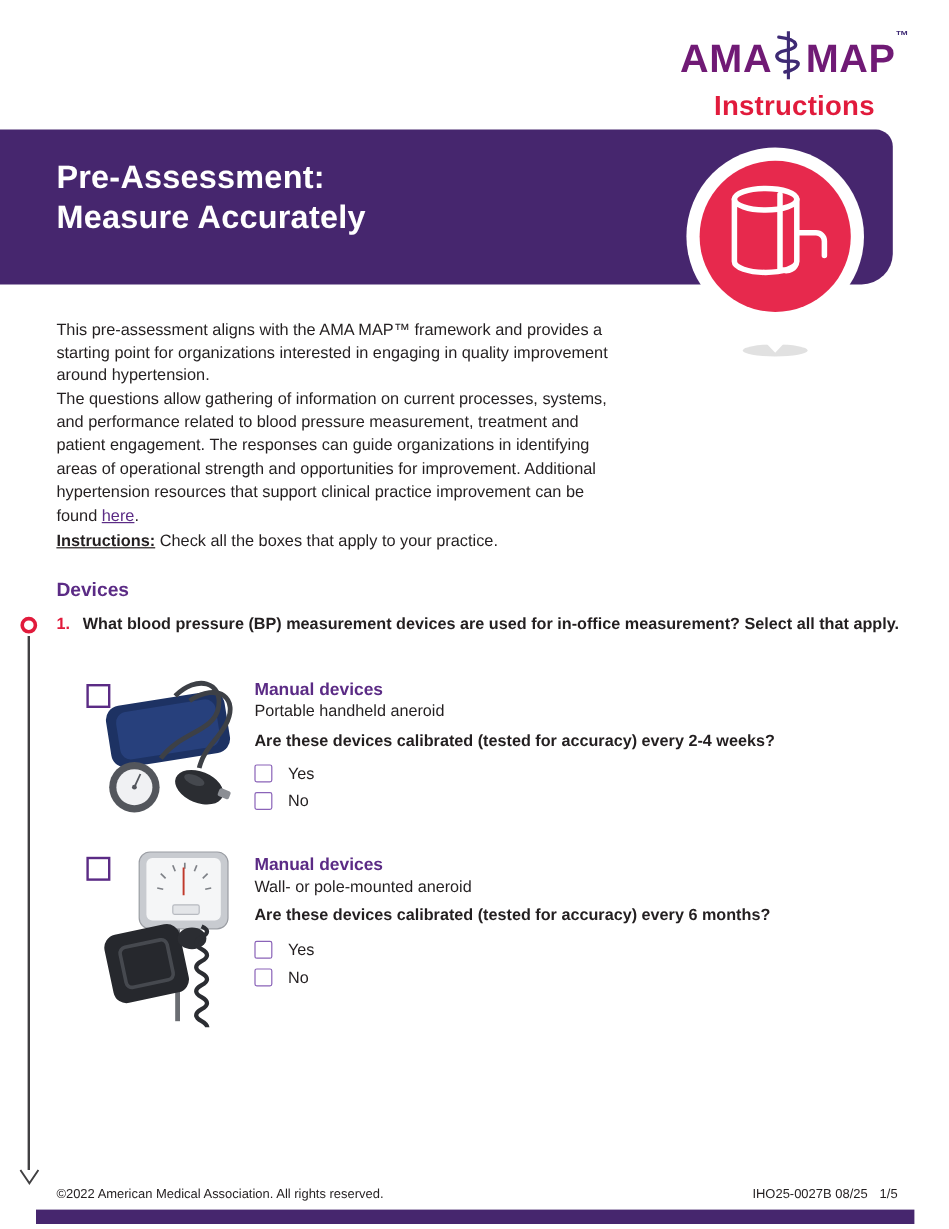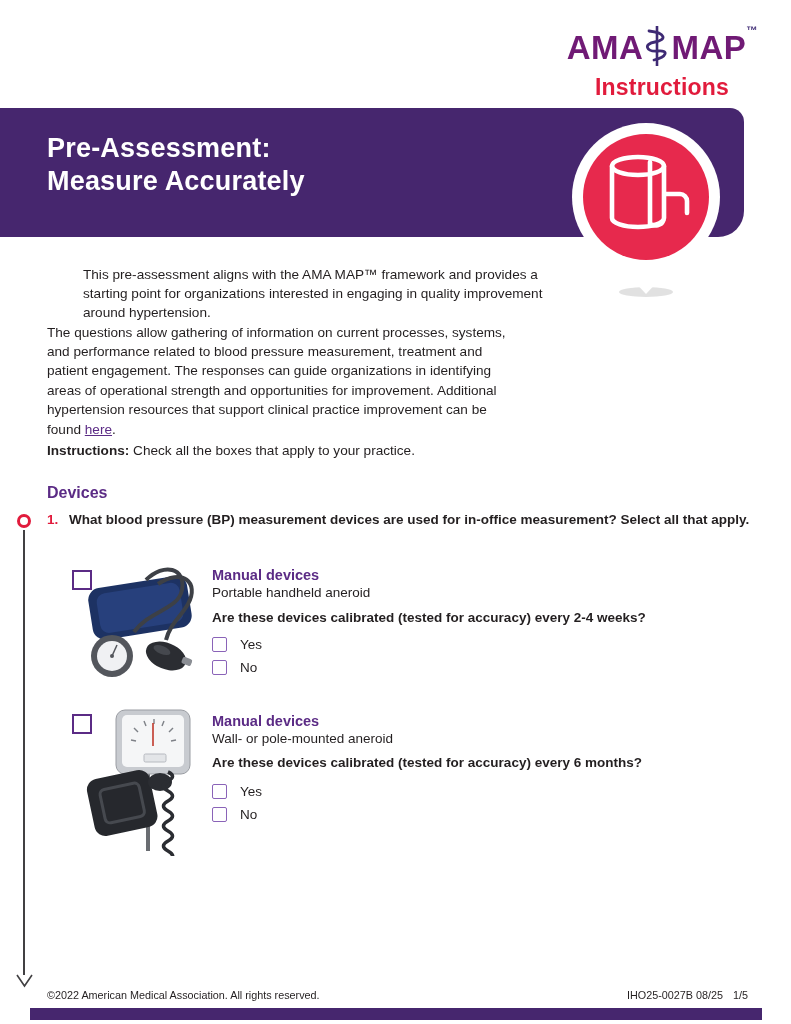--- a/index.html
+++ b/index.html
@@ -19,21 +19,21 @@
         border-radius:0 14px 26px 0;}
   .band-title{position:absolute;left:47px;top:132px;font-size:27px;line-height:33px;
               font-weight:700;color:#ffffff;letter-spacing:.2px;}
 
   
   .pin{position:absolute;left:570px;top:116px;width:152px;height:182px;}
 
   
   .para{position:absolute;left:47px;width:460px;font-size:13.6px;line-height:19.4px;}
   .link{color:#5b2b85;text-decoration:underline;cursor:pointer;}
-  .bold{font-weight:700;}
+  .bold{font-weight:700;text-decoration:underline;}
   .devices-heading{position:absolute;left:47px;top:484px;font-size:16px;font-weight:700;color:#5b2b85;}
 
   .question{position:absolute;left:47px;top:512px;width:720px;display:flex;font-size:13.5px;font-weight:700;}
   .qnum{color:#e11b3c;width:22px;flex:0 0 22px;}
 
   
   .tl-ring{position:absolute;left:17px;top:514px;width:14px;height:14px;box-sizing:border-box;
            border:3px solid #e11b3c;border-radius:50%;background:#fff;}
   .tl-line{position:absolute;left:23px;top:530px;width:2px;height:445px;background:#414042;}
   .tl-arrow{position:absolute;left:16px;top:974px;}
@@ -87,21 +87,21 @@
 
       <g stroke="#ffffff" stroke-width="4.6" fill="none" stroke-linecap="round">
         <path d="M42,50 v52 a26,9 0 0 0 52,0 v-52"></path>
         <ellipse cx="68" cy="50" rx="26" ry="9"></ellipse>
         <path d="M80,46 v62 a8,6 0 0 0 13,-3"></path>
         <path d="M96,78 h14 a7,7 0 0 1 7,7 v12"></path>
       </g>
     </svg>
   </div>
 
-  <p class="para" style="top:251px;margin-left:36px;">This pre-assessment aligns with the AMA MAP™ framework and provides a starting point for organizations interested in engaging in quality improvement around hypertension.</p>
+  <p class="para" style="top:251px;">This pre-assessment aligns with the AMA MAP™ framework and provides a starting point for organizations interested in engaging in quality improvement around hypertension.</p>
   <p class="para" style="top:309px;"><span>The questions allow gathering of information on current processes, systems, and performance related to blood pressure measurement, treatment and patient engagement. The responses can guide organizations in identifying areas of operational strength and opportunities for improvement. Additional hypertension resources that support clinical practice improvement can be found </span><a class="link">here</a><span>.</span></p>
 
   <p class="para" style="top:427px;"><span class="bold">Instructions:</span><span> Check all the boxes that apply to your practice.</span></p>
 
   <div class="devices-heading">Devices</div>
 
   <div class="question">
     <span class="qnum">1.</span>
     <span>What blood pressure (BP) measurement devices are used for in-office measurement? Select all that apply.</span>
   </div>

